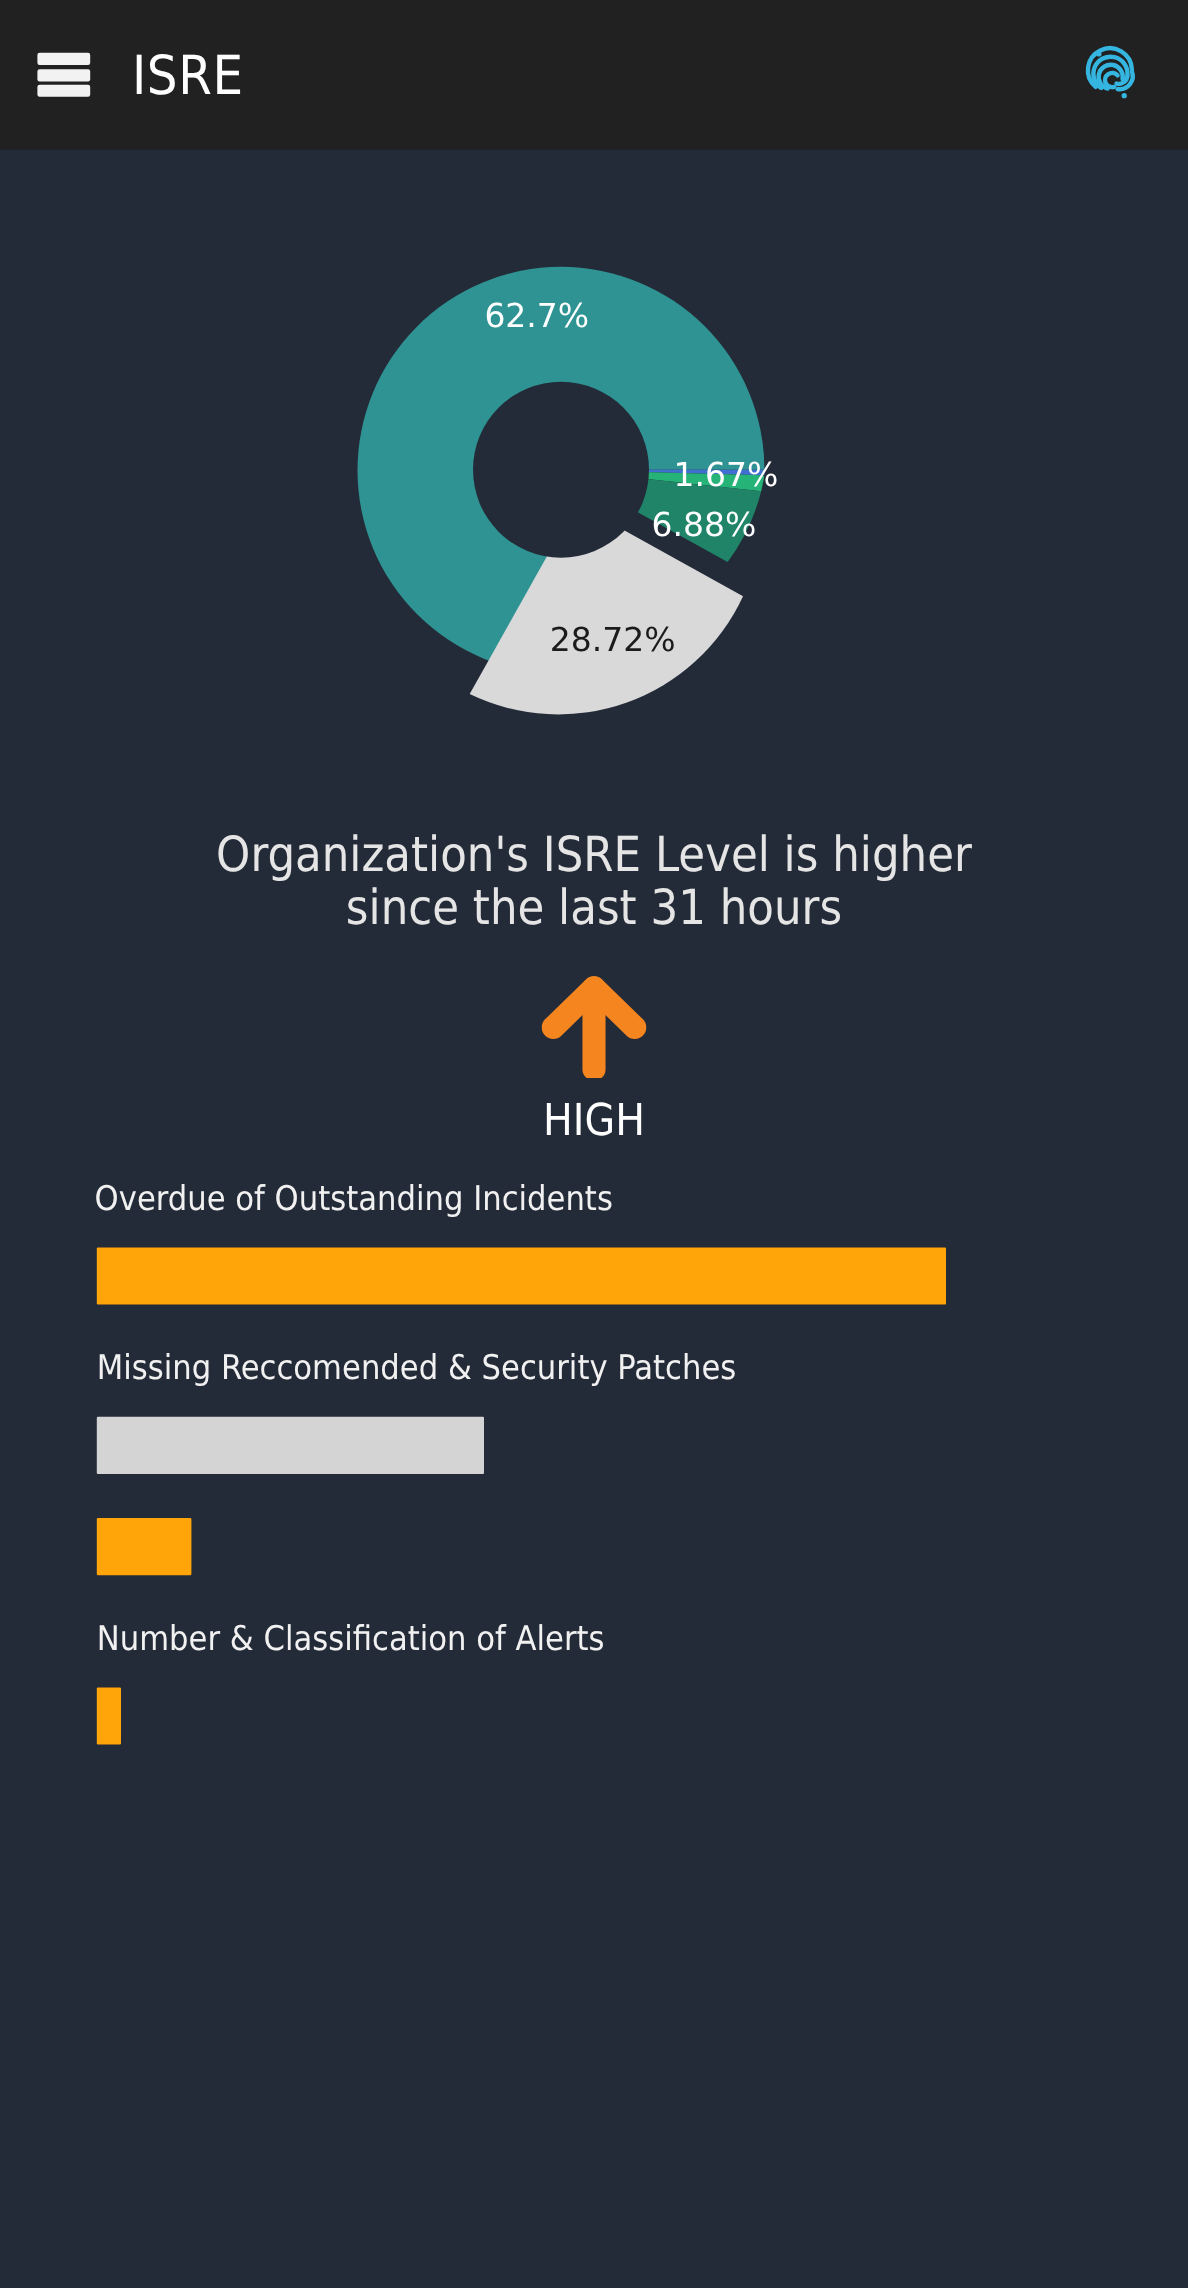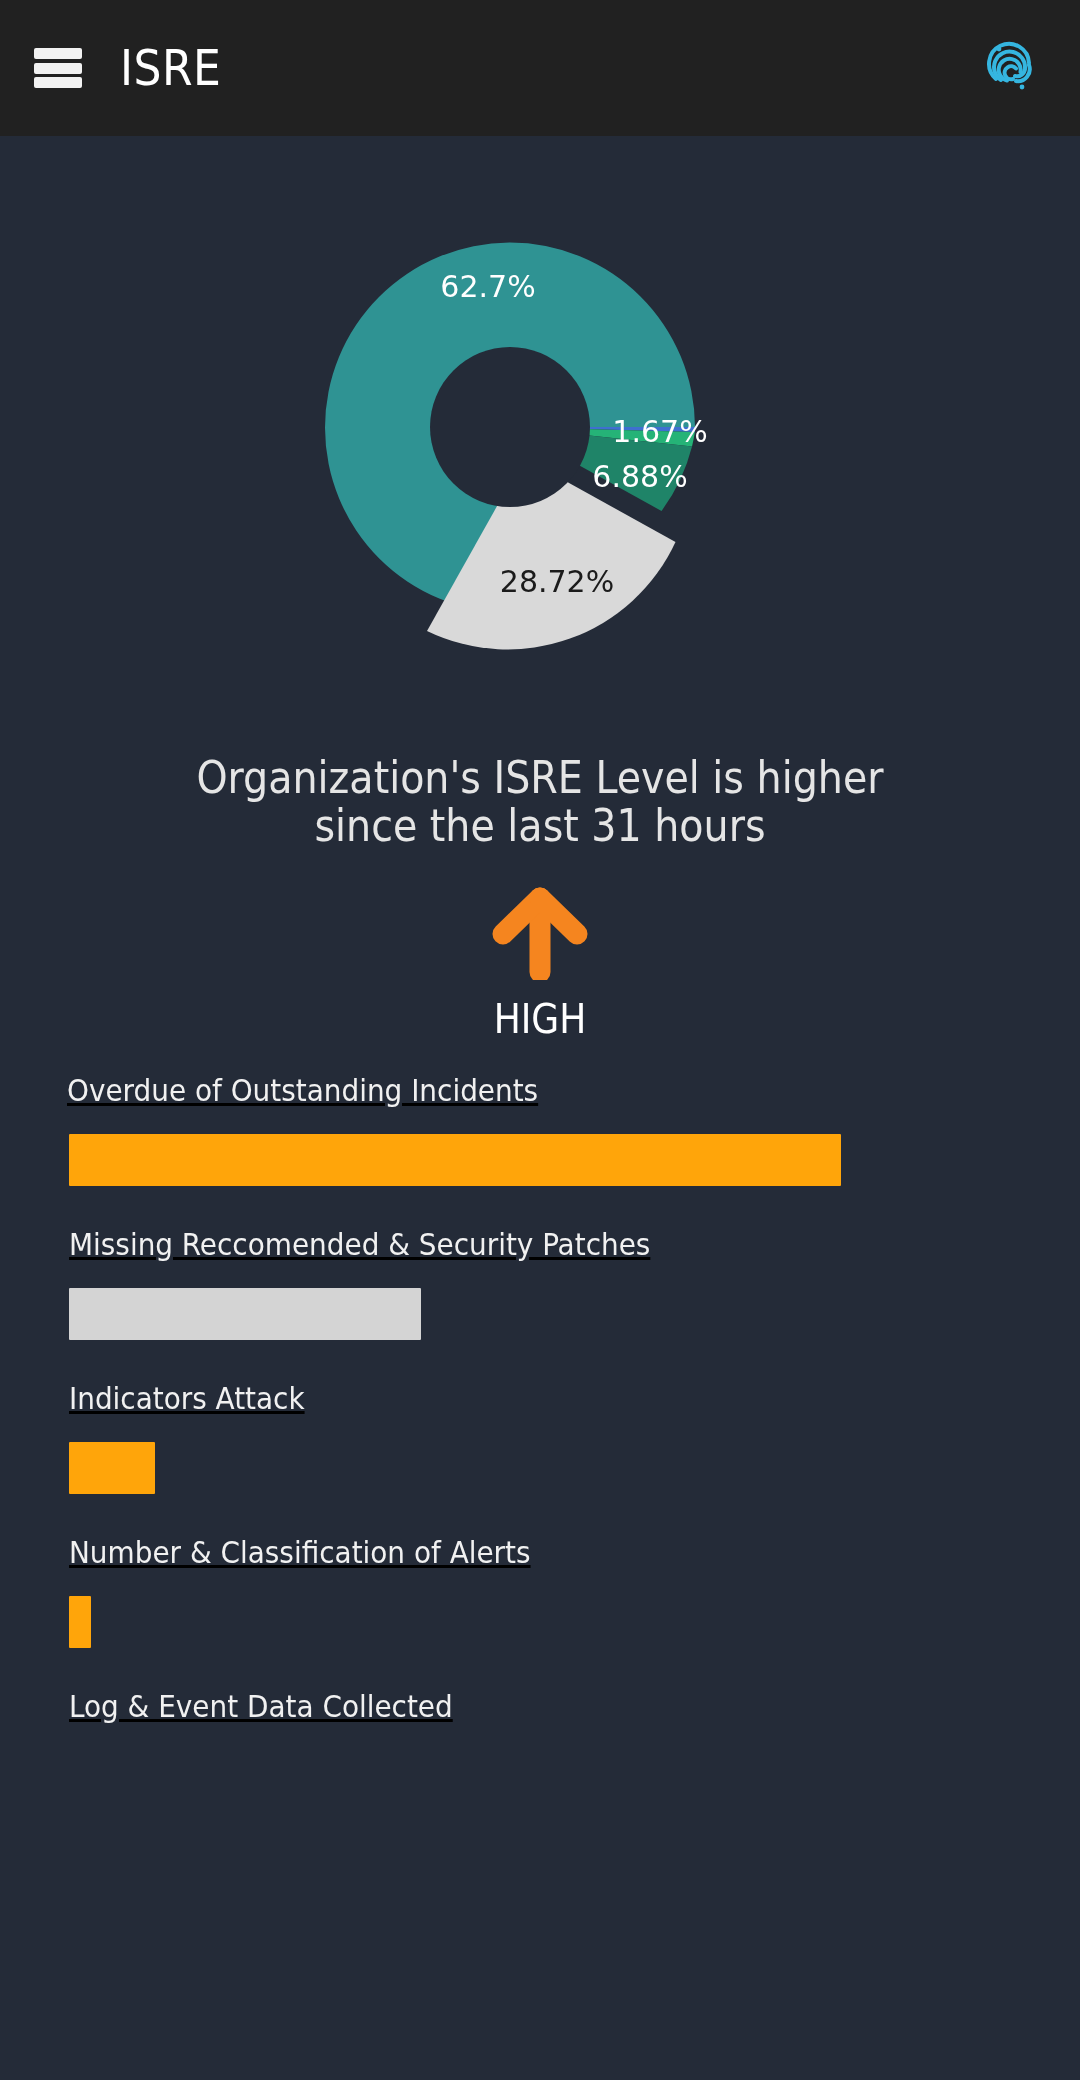--- a/index.html
+++ b/index.html
@@ -64,21 +64,21 @@
   }
   .arrow-wrap{
     margin-top:34px; display:flex; justify-content:center;
   }
   .status-level{
     color:#ffffff; font-size:40px; margin-top:16px;
     font-family:"DejaVu Sans Condensed","DejaVu Sans", sans-serif;
   }
 
   
-  .metrics{ margin-top:30px; padding-left:69px;text-decoration:underline; }
+  .metrics{ margin-top:30px; padding-left:88px; }
   .metric{ margin-bottom:40px; }
   .metric-label{
     color:#f1f1f1; font-size:31px; line-height:36px;
     font-family:"DejaVu Sans Condensed","DejaVu Sans", sans-serif;
     margin-bottom:26px; white-space:nowrap;
   }
   .metric-bar{
     height:52px; border-radius:1px;
   }
   .m0 .metric-label{ margin-left:-2px; }
@@ -159,27 +159,22 @@
     <div class="metric-label">Overdue of Outstanding Incidents</div>
     <div class="metric-bar" style="width:772px;background:#ffa50a;"></div>
   </div>
 
   <div class="metric">
     <div class="metric-label">Missing Reccomended &amp; Security Patches</div>
     <div class="metric-bar" style="width:352px;background:#d4d4d4;"></div>
   </div>
 
   <div class="metric">
-    <div class="metric-label">Indicators Attack</div>
     <div class="metric-bar" style="width:86px;background:#ffa50a;"></div>
   </div>
 
   <div class="metric">
     <div class="metric-label">Number &amp; Classification of Alerts</div>
     <div class="metric-bar" style="width:22px;background:#ffa50a;"></div>
   </div>
 
-  <div class="metric">
-    <div class="metric-label">Log &amp; Event Data Collected</div>
-    <div class="metric-bar" style="width:0px;background:#ffa50a;"></div>
-  </div>
 
 </div>
 
 </body></html>

